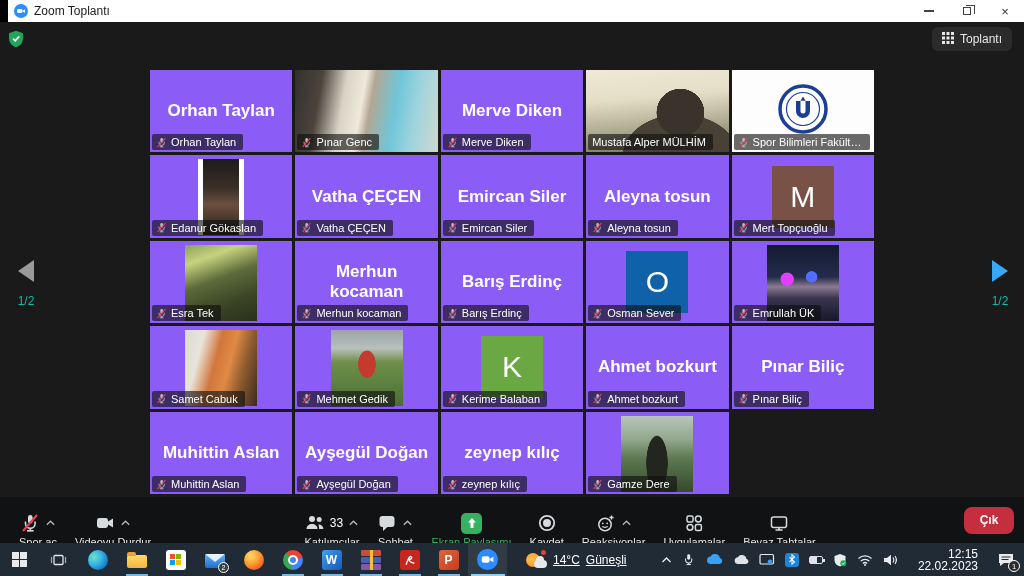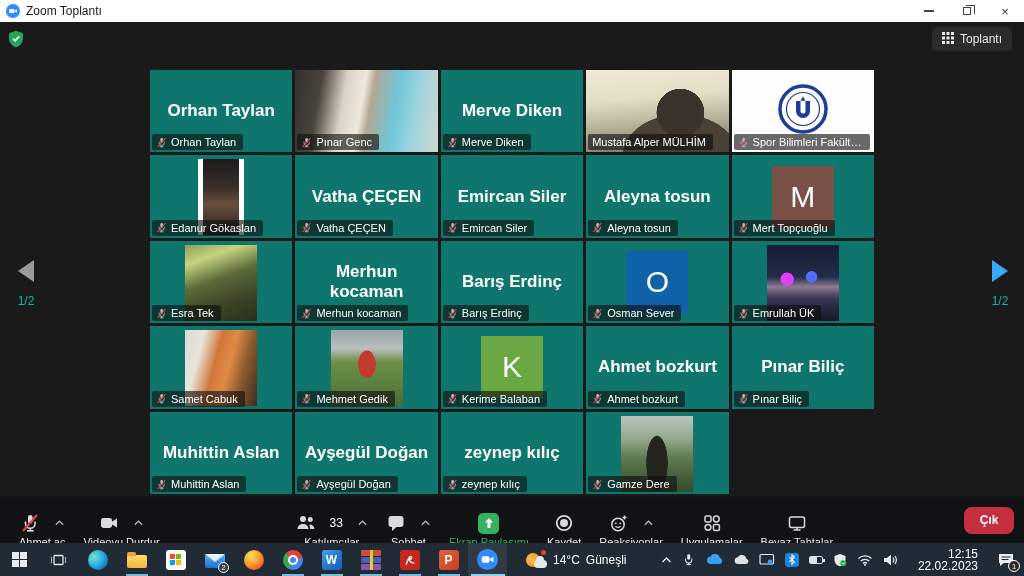--- a/index.html
+++ b/index.html
@@ -1,21 +1,21 @@
 <!DOCTYPE html>
 <html><head>
 <meta charset="utf-8">
 <style>
   * { margin:0; padding:0; box-sizing:border-box; }
   html,body { width:1024px; height:576px; overflow:hidden; background:#000;
     font-family:"Liberation Sans","DejaVu Sans",sans-serif; }
   .screen { position:relative; width:1024px; height:576px; }
 
   
-  .titlebar { position:absolute; top:0; left:0; right:0; height:22px; background:#ffffff;
+  .titlebar { position:absolute; top:0; left:8px; right:0; height:22px; background:#ffffff;
     display:flex; align-items:center; padding-left:6px; z-index:30; }
   .app-ico { width:14px; height:14px; display:inline-flex; }
   .title { font-size:12px; color:#1a1a1a; margin-left:6px; }
   .win-controls { margin-left:auto; display:flex; height:100%; }
   .win-btn { width:38px; height:100%; display:flex; align-items:center; justify-content:center; color:#333; font-size:13px; }
   .min-glyph { width:10px; height:1.5px; background:#444; display:inline-block; }
   .restore-glyph { width:8px; height:8px; border:1.2px solid #444; position:relative; display:inline-block; }
   .restore-glyph::before { content:""; position:absolute; top:-3px; left:2px; width:8px; height:8px; border:1.2px solid #444; border-bottom:none; border-left:none; }
 
   
@@ -26,41 +26,41 @@
 
   .page-ctl { position:absolute; width:44px; text-align:center; }
   .page-ctl .num { color:#14b8a6; font-size:12px; margin-top:8px; }
   .tri { width:0; height:0; display:inline-block; }
   .tri-left { border-top:11px solid transparent; border-bottom:11px solid transparent; border-right:16px solid #9a9a9a; }
   .tri-right { border-top:11px solid transparent; border-bottom:11px solid transparent; border-left:16px solid #38a9f6; }
 
   
   .gallery { position:absolute; left:150px; top:48px; width:724px; height:424px;
     display:grid; grid-template-columns:repeat(5,1fr); grid-template-rows:repeat(5,1fr); gap:3px; }
-  .tile { position:relative; background:#0f766e; overflow:hidden; display:flex; align-items:center; justify-content:center; }
+  .tile { position:relative; background:#8b5cf6; overflow:hidden; display:flex; align-items:center; justify-content:center; }
   .tile.white { background:#fdfdfd; }
   .tile.active { box-shadow:inset 0 0 0 2px #ccdf5e; }
   .big-name { color:#ffffff; font-size:17px; font-weight:bold; text-align:center; padding:0 4px; }
   .avatar { width:62px; height:62px; display:flex; align-items:center; justify-content:center;
     color:#fff; font-size:30px; font-weight:400; }
   .media-full { position:absolute; inset:0; }
   .media-photo { position:absolute; left:50%; transform:translateX(-50%); top:4px; height:76px; width:72px; }
   .media-photo.letterbox { width:46px; border-left:5px solid #fff; border-right:5px solid #fff; }
   .nameplate { position:absolute; left:2px; bottom:2px; background:rgba(15,15,15,.62); border-radius:2px;
     display:flex; align-items:center; gap:4px; padding:2px 7px 2px 4px; max-width:96%; }
   .nameplate span.nm { color:#fff; font-size:11px; white-space:nowrap; overflow:hidden; text-overflow:ellipsis; }
   .np-mic { display:inline-flex; flex:none; }
 
   
   .toolbar { position:absolute; left:0; right:0; bottom:0; height:46px; background:#111214;
     display:flex; align-items:center; padding:0 10px; }
   .tb-group { display:flex; align-items:flex-start; }
   .tb-center { margin:0 auto; }
   .tb-item { display:flex; flex-direction:column; align-items:center; justify-content:center; padding:4px 9px 3px; cursor:default; }
-  .tb-iconrow { height:21px; display:flex; align-items:center; gap:14px;margin-top:19px; }
+  .tb-iconrow { height:21px; display:flex; align-items:center; gap:5px;margin-top:19px; }
   .tb-label { font-size:11px; color:#e6e6e6; margin-top:2px; white-space:nowrap; }
   .tb-badge { color:#fff; font-size:12px; }
   .tb-chev { display:inline-flex; opacity:.85; }
   .share-sq { width:21px; height:21px; border-radius:5px; display:inline-flex; align-items:center; justify-content:center; }
   .leave { margin-left:4px; width:50px; height:27px; border:none; border-radius:8px; background:#c52e3e;
     color:#fff; font-size:12px; font-weight:bold; font-family:inherit; }
 
   
   .taskbar { position:absolute; left:0; right:0; bottom:0; height:33px; background:#202b36;
     display:flex; align-items:center; z-index:40; }
@@ -90,21 +90,21 @@
   .msflag { display:grid; grid-template-columns:5px 5px; grid-template-rows:5px 5px; gap:1px; }
   .mail-ico { width:20px; height:14px; border-radius:2px; background:linear-gradient(180deg,#5fb0f5,#1f6fd0); position:relative; margin-top:3px; }
   .mail-ico::before { content:""; position:absolute; top:0; left:0; border-left:10px solid transparent;
     border-right:10px solid transparent; border-top:8px solid rgba(255,255,255,.85); }
   .app-badge { position:absolute; bottom:3px; right:5px; width:11px; height:11px; border-radius:50%;
     background:#3a3f44; border:1px solid #fff; color:#fff; font-size:7px; display:flex; align-items:center; justify-content:center; }
   .rar-ico { width:20px; height:20px; display:flex; flex-direction:column; gap:1px; position:relative; }
   .rar-ico i { height:6px; border-radius:1px; }
   .rar-ico::after { content:""; position:absolute; left:9px; top:0; width:3px; height:100%; background:#f2c230; }
 
-  .weather { display:flex; align-items:center; gap:6px; color:#fff; font-size:12px; padding:8px 12px; margin-left:6px; height:100%; }
+  .weather { display:flex; align-items:center; gap:6px; color:#fff; font-size:12px; padding:8px 12px; margin-left:6px; height:100%;text-decoration:underline; }
   .w-ico { position:relative; width:22px; height:20px; }
   .w-sun { position:absolute; left:1px; top:3px; width:14px; height:14px; border-radius:50%;
     background:radial-gradient(circle at 40% 40%, #ffc24d, #f0871e); }
   .w-cloud { position:absolute; right:0; bottom:2px; width:13px; height:8px; border-radius:6px; background:#e6e9ec; }
   .w-cloud::before { content:""; position:absolute; left:2px; top:-4px; width:8px; height:8px; border-radius:50%; background:#e6e9ec; }
   .w-dot { position:absolute; right:1px; top:0; width:5px; height:5px; border-radius:50%; background:#e0452e; }
   .tb-spacer { flex:1; }
   .tray { display:flex; align-items:center; gap:10px; margin-right:10px; }
   .tray > span { display:inline-flex; align-items:center; justify-content:center; }
   .bt-chip { width:14px; height:14px; background:#1a86d9; border-radius:3px; }
@@ -546,21 +546,21 @@
     <line x1="7" y1="17.8" x2="13.6" y2="17.8" stroke="#d8dbde" stroke-width="1.6"></line>
     <line x1="3" y1="18" x2="17" y2="2" stroke="#e8414f" stroke-width="2"></line>
                 </svg>
               </span>
               <span class="tb-chev">
                 <svg width="11" height="8" viewBox="0 0 12 8">
                   <polyline points="2,6 6,2 10,6" stroke="#cfcfcf" stroke-width="1.5" fill="none"></polyline>
                 </svg>
               </span>
             </div>
-            <div class="tb-label">Ahmet aç</div>
+            <div class="tb-label">Spor aç</div>
           </div>
           <div class="tb-item">
             <div class="tb-iconrow">
               <span class="tb-ico" style="display:inline-flex">
                 <svg width="20" height="20" viewBox="0 0 20 20">
                   <rect x="2" y="5" width="11" height="10" rx="2.4" fill="#d8dbde"></rect>
                   <path d="M13 8.6 L18 5.6 v8.8 L13 11.4z" fill="#d8dbde"></path>
                 </svg>
               </span>
               <span class="tb-chev">

